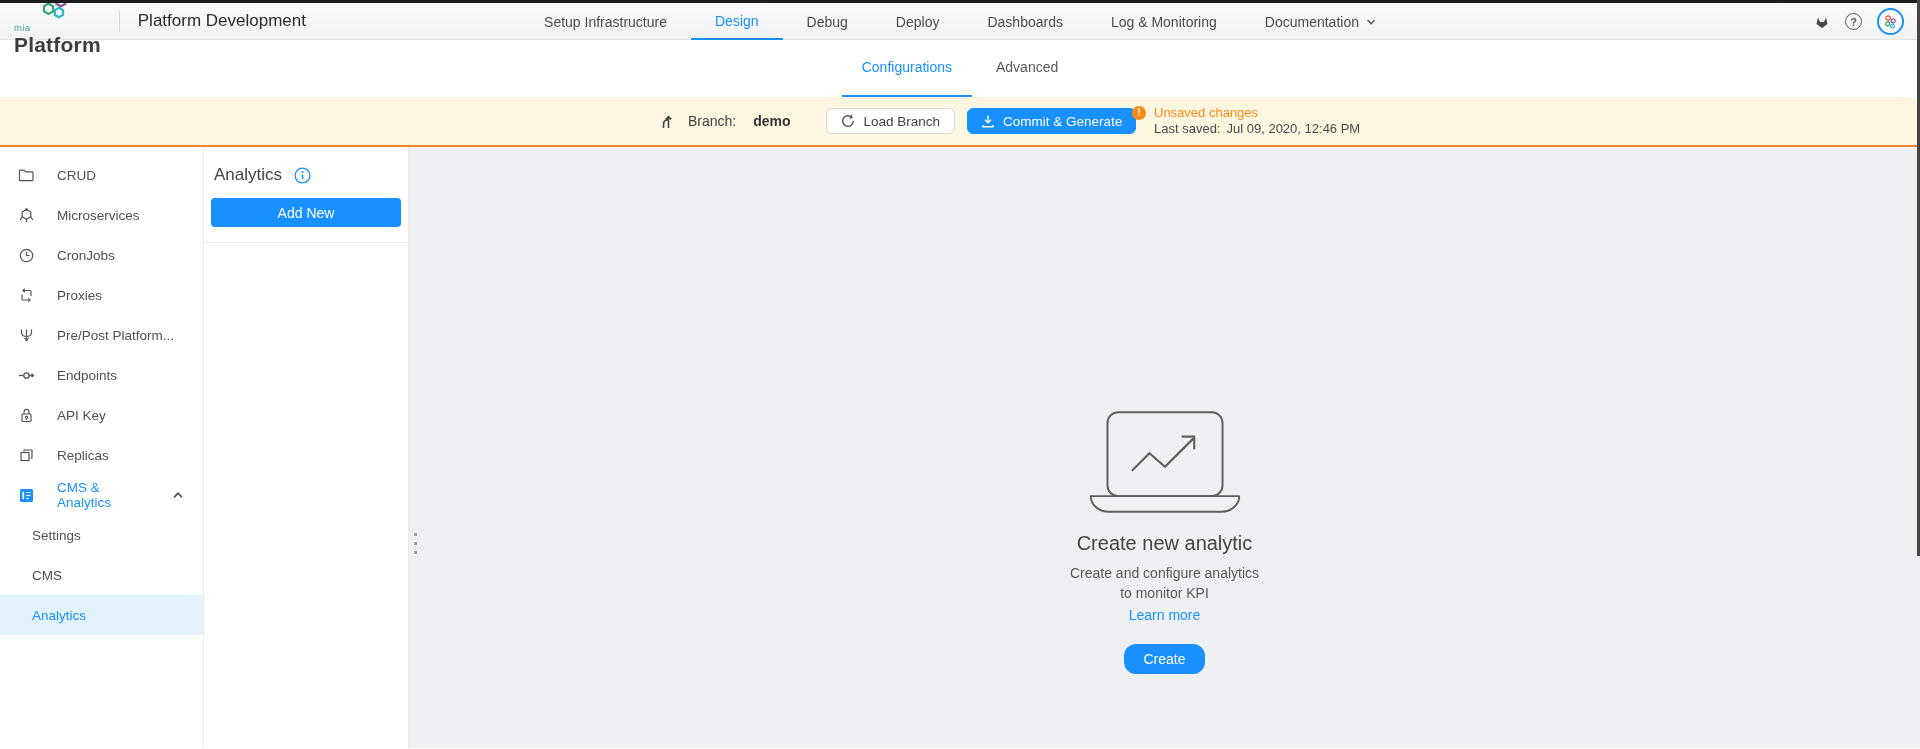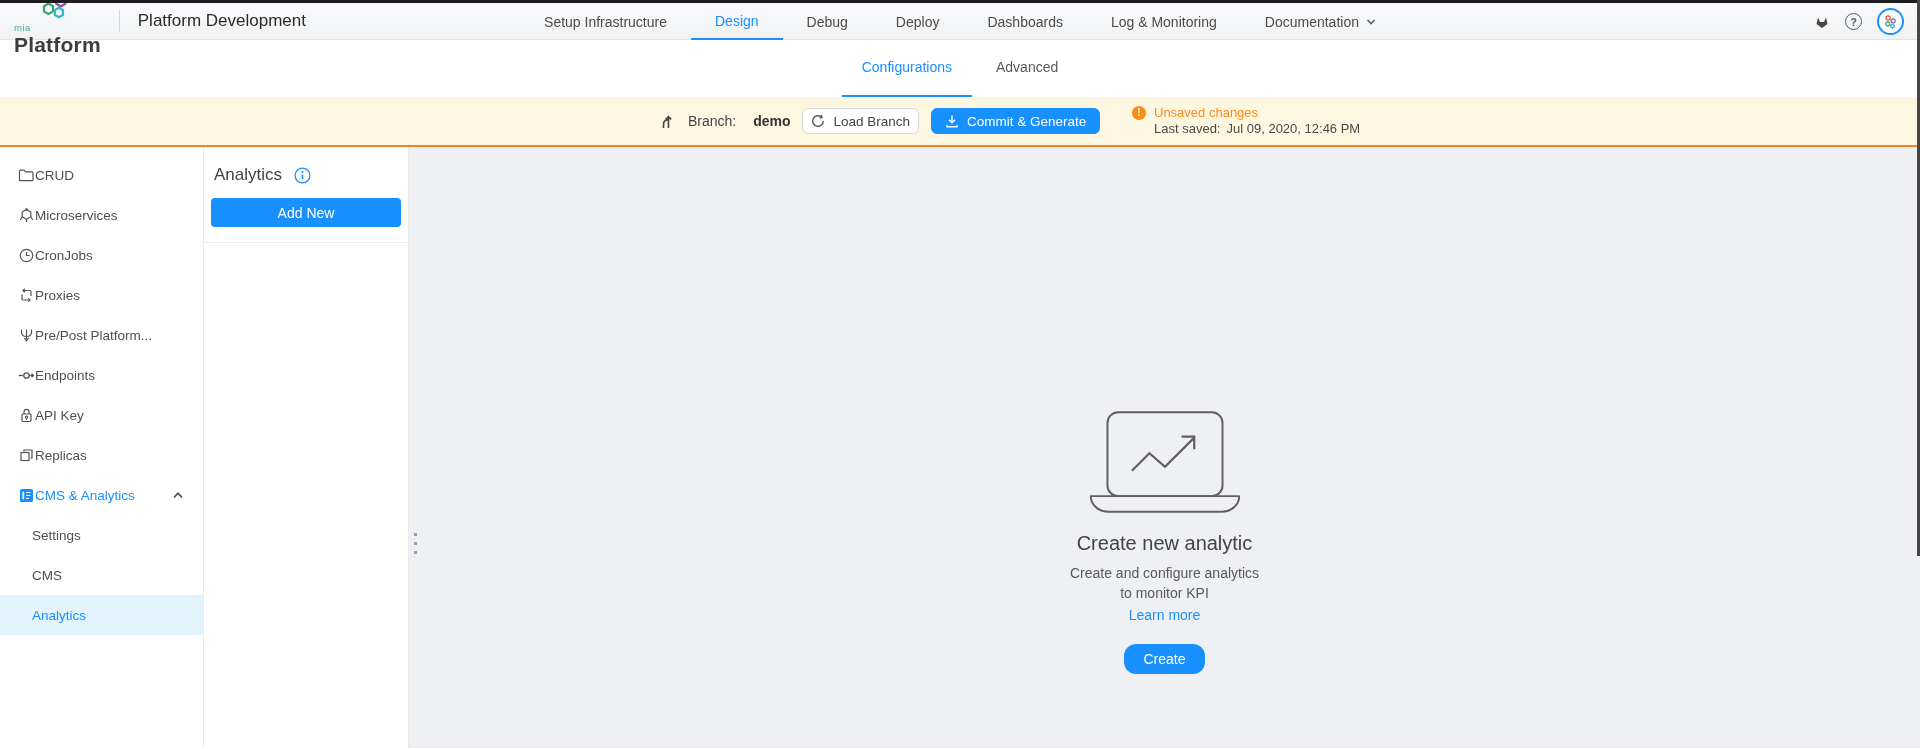--- a/index.html
+++ b/index.html
@@ -44,34 +44,34 @@
   .subtab.active { color:#1890ff; border-bottom:2px solid #1890ff; }
 
   
   .banner { position:relative; height:50px; background:#fdf7e2; border-bottom:2px solid #f0862c; }
   .branch-group { position:absolute; left:656px; top:0; height:48px;
                   display:flex; align-items:center; gap:12px; }
   .branch-label { font-size:14px; color:#434343; }
   .branch-name { font-weight:bold; color:#333;margin-left:13px; }
   .btn { display:flex; align-items:center; justify-content:center; gap:8px; height:26px;
          border-radius:6px; font-size:13.5px; cursor:pointer; white-space:nowrap; }
-  .btn-load { background:#fff; border:1px solid #d9d9d9; color:#434343; padding:0 8px; }
+  .btn-load { background:#fff; border:1px solid #d9d9d9; color:#434343; padding:0 14px;margin-left:24px; }
   .btn-commit { background:#1890ff; border:1px solid #1890ff; color:#fff; padding:0 13px; }
   .save-group { position:absolute; left:1132px; top:50%; transform:translateY(-50%);
                 font-size:13px; line-height:16px; }
   .unsaved-row { display:flex; align-items:center; gap:8px; color:#fa8c16; }
   .excl { width:14px; height:14px; border-radius:50%; background:#fa8c16; color:#fff;
           font-size:10px; font-weight:bold; display:flex; align-items:center; justify-content:center; }
   .lastsaved { color:#4a4a4a; padding-left:22px; }
   .lastsaved .val { margin-left:6px; }
 
   
   .content { display:flex; height:601px; }
   .sidebar { width:204px; background:#fff; border-right:1px solid #ececec; padding-top:8px; }
-  .side-item { height:40px; display:flex; align-items:center; gap:0; padding-left:18px;
+  .side-item { height:40px; display:flex; align-items:center; gap:22px; padding-left:18px;
                font-size:13.5px; color:#4f4f4f; cursor:pointer; }
   .side-item svg { flex:0 0 auto; }
   .side-item.active { color:#1890ff; }
   .caret { margin-left:auto; margin-right:20px; }
   .sub-item { height:40px; display:flex; align-items:center; padding-left:32px;
               font-size:13.5px; color:#4f4f4f; cursor:pointer; }
   .sub-item.active { background:#e3f3fd; color:#1890ff; }
 
   .panel { width:205px; background:#fff; border-right:1px solid #e8e8e8; padding:18px 7px 0; }
   .panel-title-row { display:flex; align-items:center; gap:12px; padding-left:3px; }

